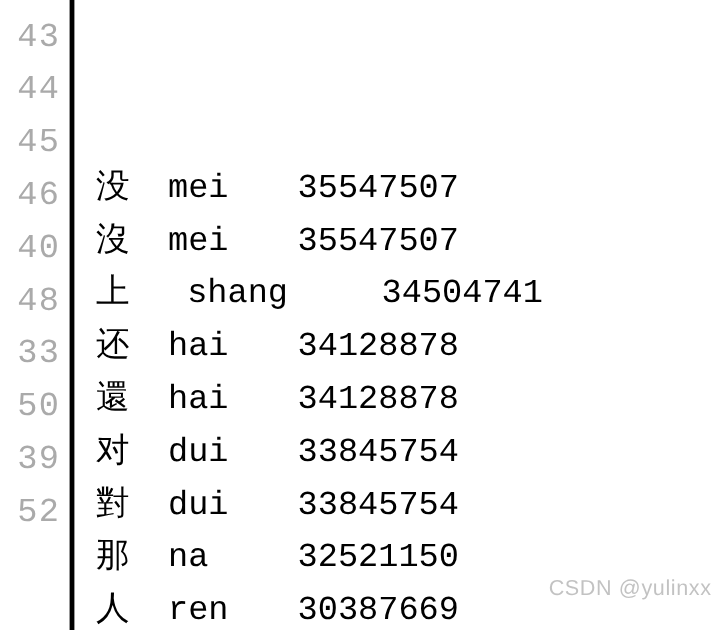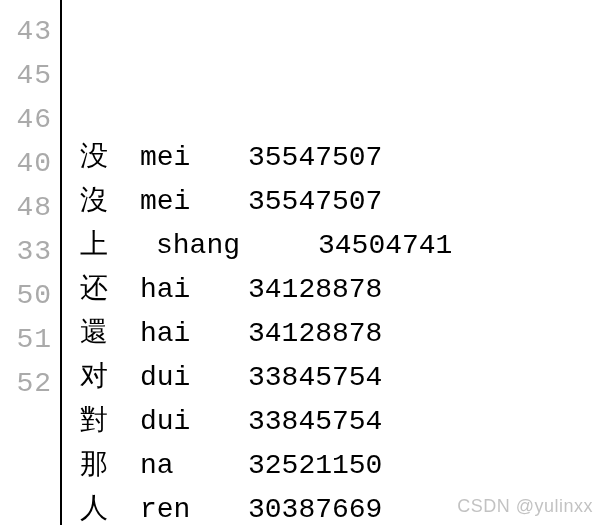--- a/index.html
+++ b/index.html
@@ -18,21 +18,21 @@
     }
     .editor {
       display: flex;
       height: 100%;
     }
     .gutter {
       background: #ffffff;
       color: #aaaaaa;
       text-align: right;
       padding-right: 8px;
-      border-right: 2px solid #000000;
+      border-right: 4px solid #000000;
       flex-shrink: 0;
       width: 62px;
     }
     .content {
       padding-left: 18px;
       color: #000000;
       white-space: pre;
       flex: 1;
     }
     .line {
@@ -70,45 +70,46 @@
     .pinyin-wide {
       display: inline-block;
       width: 162px;
       margin-left: 16px;
     }
     .num {
       display: inline-block;
     }
     .watermark {
       position: absolute;
-      bottom: 8px;
+      bottom: 24px;
       right: 12px;
       font-size: 18px;
       color: rgba(120, 120, 120, 0.45);
       font-family: Arial, sans-serif;
       letter-spacing: 0.5px;
     }
   </style>
 </head>
 <body>
 
 <div class="editor">
   <div class="gutter">
     <div class="partial-top">
         <div class="inner"></div>
       </div>
     <div id="gutter-lines">
         <div class="line">43</div>
+        <div class="line">44</div>
         <div class="line">45</div>
         <div class="line">46</div>
         <div class="line">40</div>
         <div class="line">48</div>
         <div class="line">33</div>
         <div class="line">50</div>
-        <div class="line">51</div>
+        <div class="line">39</div>
         <div class="line">52</div>
       </div>
     <div class="partial-bottom"></div>
   </div>
   <div class="content">
     <div class="partial-top"><div class="inner"></div></div>
     <div id="content-lines"><div class="line"><span class="hanzi">没</span><span class="pinyin">mei</span><span class="num">35547507</span></div><div class="line"><span class="hanzi">沒</span><span class="pinyin">mei</span><span class="num">35547507</span></div><div class="line"><span class="hanzi">上</span><span class="pinyin-wide">shang</span><span class="num">34504741</span></div><div class="line"><span class="hanzi">还</span><span class="pinyin">hai</span><span class="num">34128878</span></div><div class="line"><span class="hanzi">還</span><span class="pinyin">hai</span><span class="num">34128878</span></div><div class="line"><span class="hanzi">对</span><span class="pinyin">dui</span><span class="num">33845754</span></div><div class="line"><span class="hanzi">對</span><span class="pinyin">dui</span><span class="num">33845754</span></div><div class="line"><span class="hanzi">那</span><span class="pinyin">na</span><span class="num">32521150</span></div><div class="line"><span class="hanzi">人</span><span class="pinyin">ren</span><span class="num">30387669</span></div></div>
     
   </div>
 </div>

